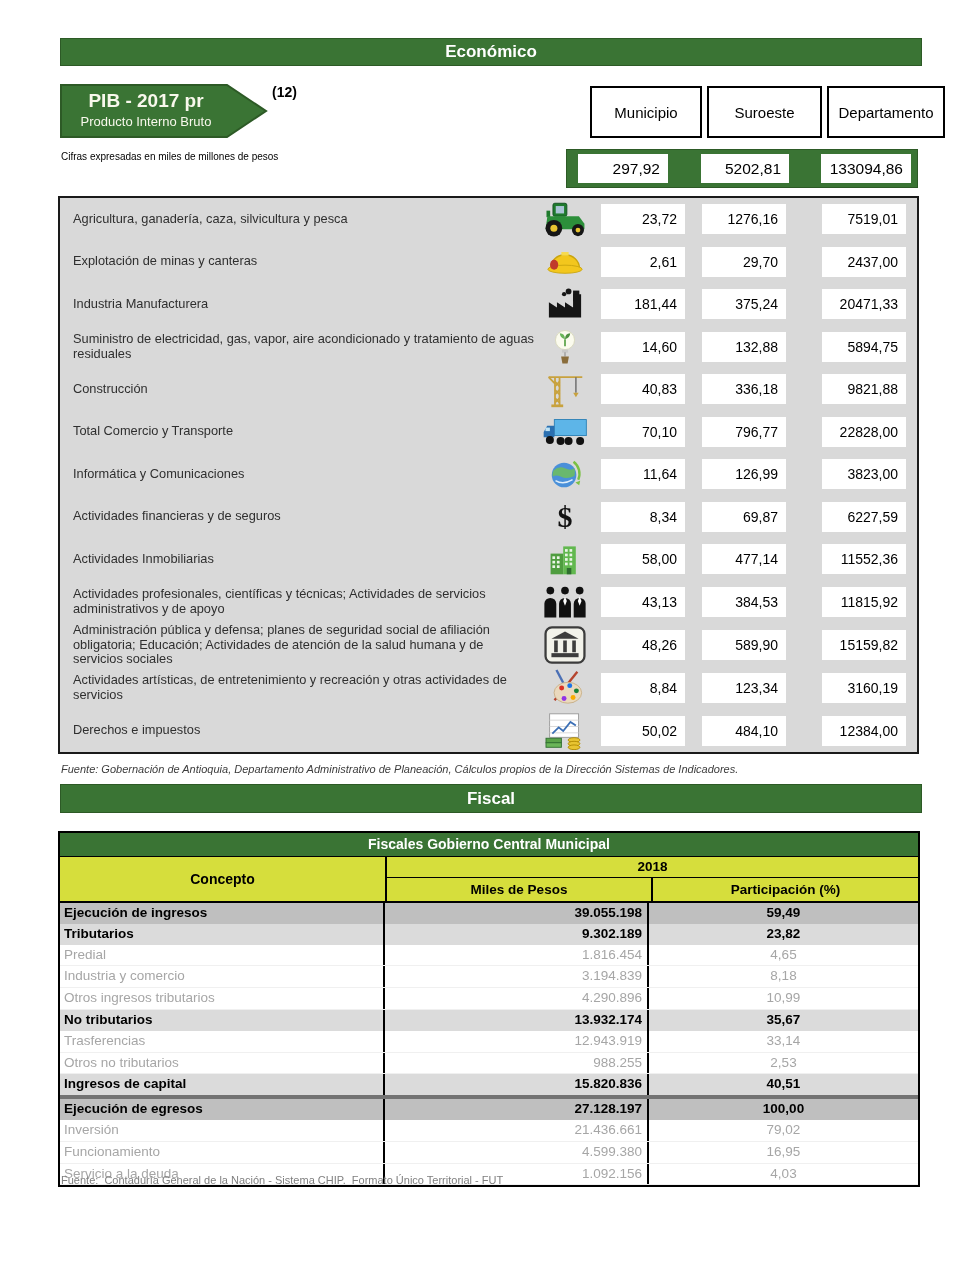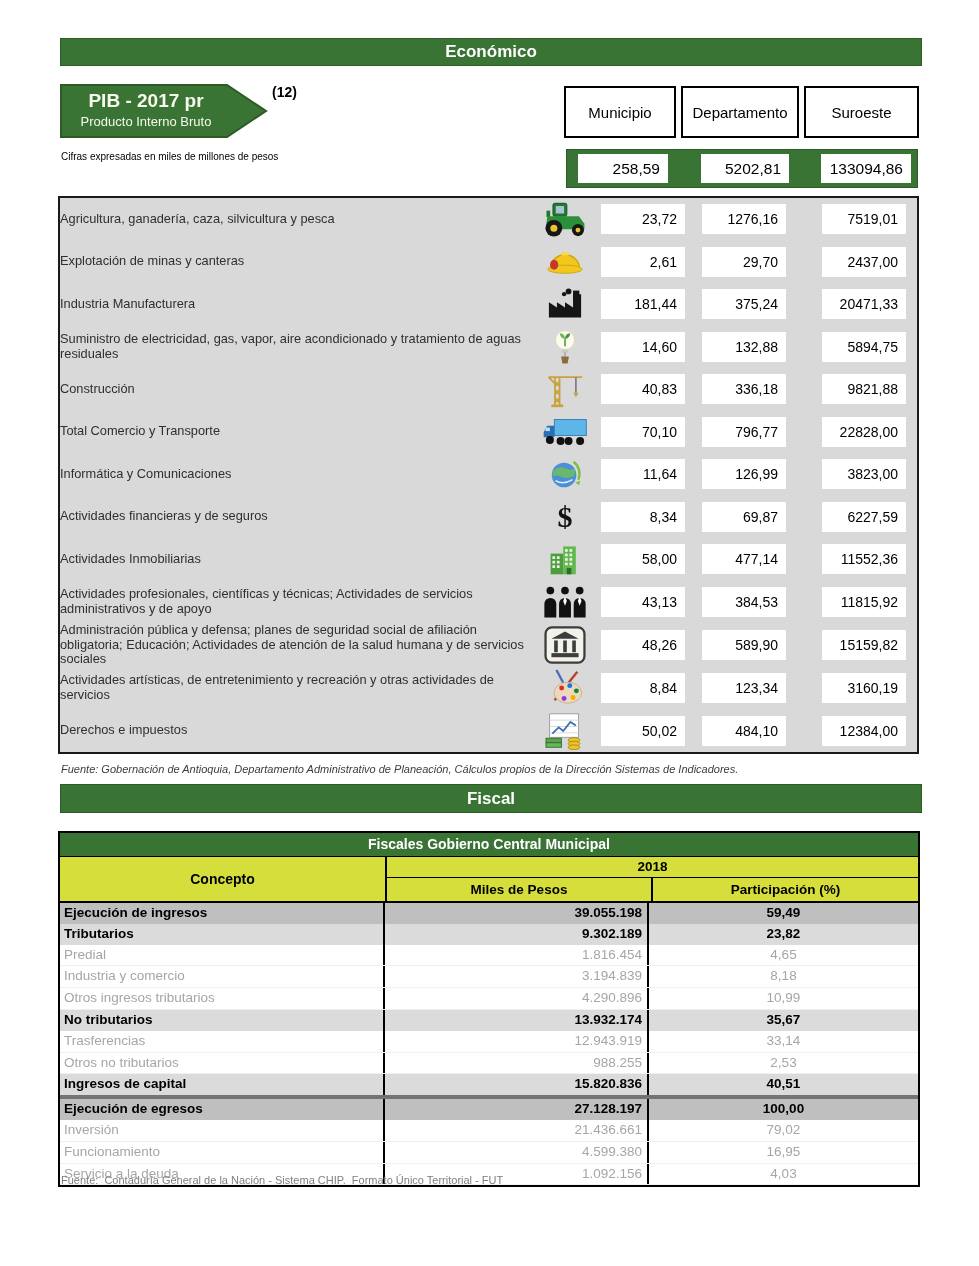--- a/index.html
+++ b/index.html
@@ -17,39 +17,39 @@
   .pib-badge svg{position:absolute;left:0;top:0;}
   .pib-title{position:absolute;left:0;top:6px;width:172px;text-align:center;color:#f8f8ec;
              font-weight:bold;font-size:19px;}
   .pib-subtitle{position:absolute;left:0;top:30px;width:172px;text-align:center;color:#f8f8ec;
                 font-size:13px;}
   .footnote-12{position:absolute;left:272px;top:84px;font-weight:bold;font-size:14px;}
 
   .units-note{position:absolute;left:61px;top:151px;font-size:10px;}
 
   
-  .region-headers{position:absolute;left:564px;top:86px;width:355px;height:52px;display:flex;gap:5px;}
+  .region-headers{position:absolute;left:590px;top:86px;width:355px;height:52px;display:flex;gap:5px;}
   .region-box{background:#fff;border:2px solid #000;box-sizing:border-box;display:flex;
               align-items:center;justify-content:center;font-size:15px;}
   .region-box.b1{width:112px;} .region-box.b2{width:115px;} .region-box.b3{width:118px;}
 
   
   .totals-band{position:absolute;left:566px;top:149px;width:352px;height:39px;background:#3A7434;
                border:1px solid #2d5a26;box-sizing:border-box;display:flex;align-items:center;}
   .total-box{background:#fff;height:29px;line-height:29px;text-align:right;font-size:15.5px;
              padding-right:8px;box-sizing:border-box;}
   .total-box.t1{margin-left:11px;width:90px;}
   .total-box.t2{margin-left:33px;width:88px;}
   .total-box.t3{margin-left:32px;width:90px;}
 
   
   .econ-table{position:absolute;left:58px;top:196px;width:861px;height:558px;background:#D9D9D9;
               border:2px solid #1a1a1a;box-sizing:border-box;display:flex;flex-direction:column;}
   .econ-row{flex:1;display:flex;align-items:center;}
-  .econ-label{flex:1;padding-right:2px;font-size:12.8px;line-height:1.15;color:#2f2f2f;}
+  .econ-label{flex:1;padding-left:13px;padding-right:2px;font-size:12.8px;line-height:1.15;color:#2f2f2f;}
   .econ-icon{width:54px;display:flex;align-items:center;justify-content:center;}
   .econ-box{width:84px;height:30px;line-height:30px;background:#fff;text-align:right;
             padding-right:8px;box-sizing:border-box;font-size:14px;}
   .econ-box.v1{margin-left:9px;} .econ-box.v2{margin-left:17px;} .econ-box.v3{margin-left:36px;margin-right:11px;}
   .dollar-glyph{font-size:30px;font-weight:bold;font-family:"Liberation Serif",serif;color:#111;}
 
   .source-note{position:absolute;left:61px;font-size:11px;color:#3c3c3c;white-space:pre-wrap;}
   .source-1{top:763px;font-style:italic;}
   .source-2{top:1174px;color:#7f7f7f;}
 
@@ -92,26 +92,26 @@
     </svg>
     <div class="pib-title">PIB - 2017 pr</div>
     <div class="pib-subtitle">Producto Interno Bruto</div>
   </div>
   <div class="footnote-12">(12)</div>
 
   <div class="units-note">Cifras expresadas en miles de millones de pesos</div>
 
   <div class="region-headers">
     <div class="region-box b1">Municipio</div>
+    <div class="region-box b2">Suroeste</div>
     <div class="region-box b3">Departamento</div>
-    <div class="region-box b2">Suroeste</div>
   </div>
 
   <div class="totals-band">
-    <div class="total-box t1">258,59</div>
+    <div class="total-box t1">297,92</div>
     <div class="total-box t2">5202,81</div>
     <div class="total-box t3">133094,86</div>
   </div>
 
   <div class="econ-table" id="econ-table">
       <div class="econ-row">
         <div class="econ-label">Agricultura, ganadería, caza, silvicultura y pesca</div>
         <div class="econ-icon">
           <svg width="50" height="38" viewBox="0 0 54 40">
             <rect x="14" y="3" width="15" height="14" rx="2" fill="#1f7a2d" stroke="#115223"></rect>

